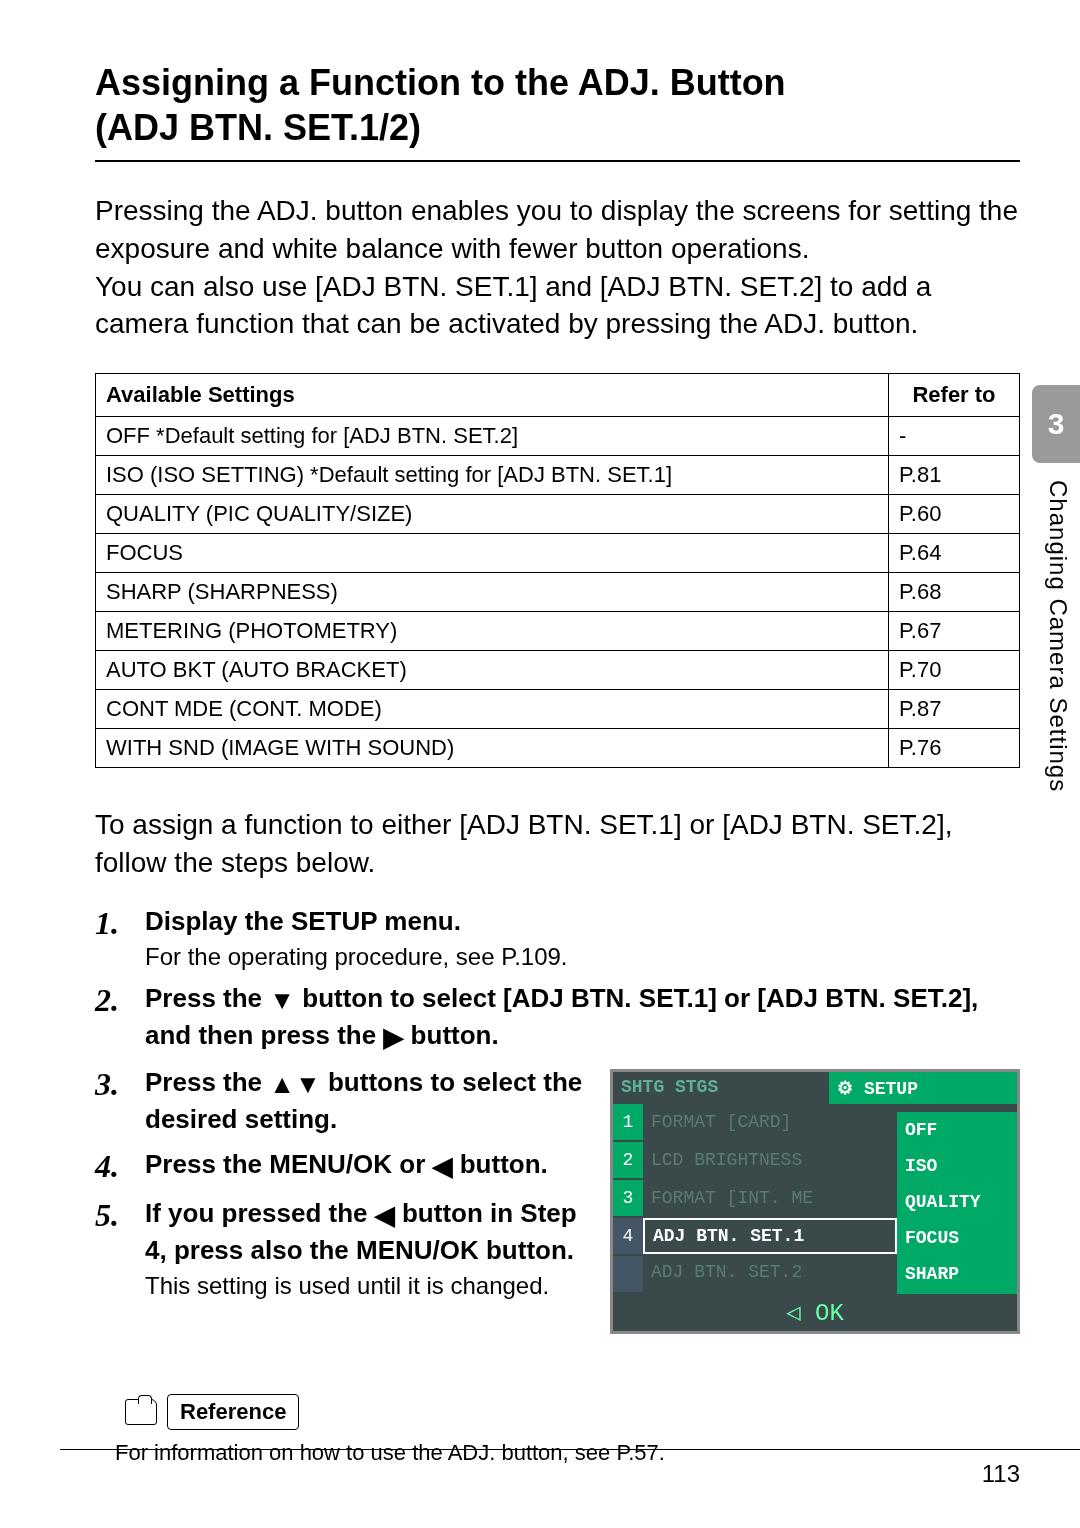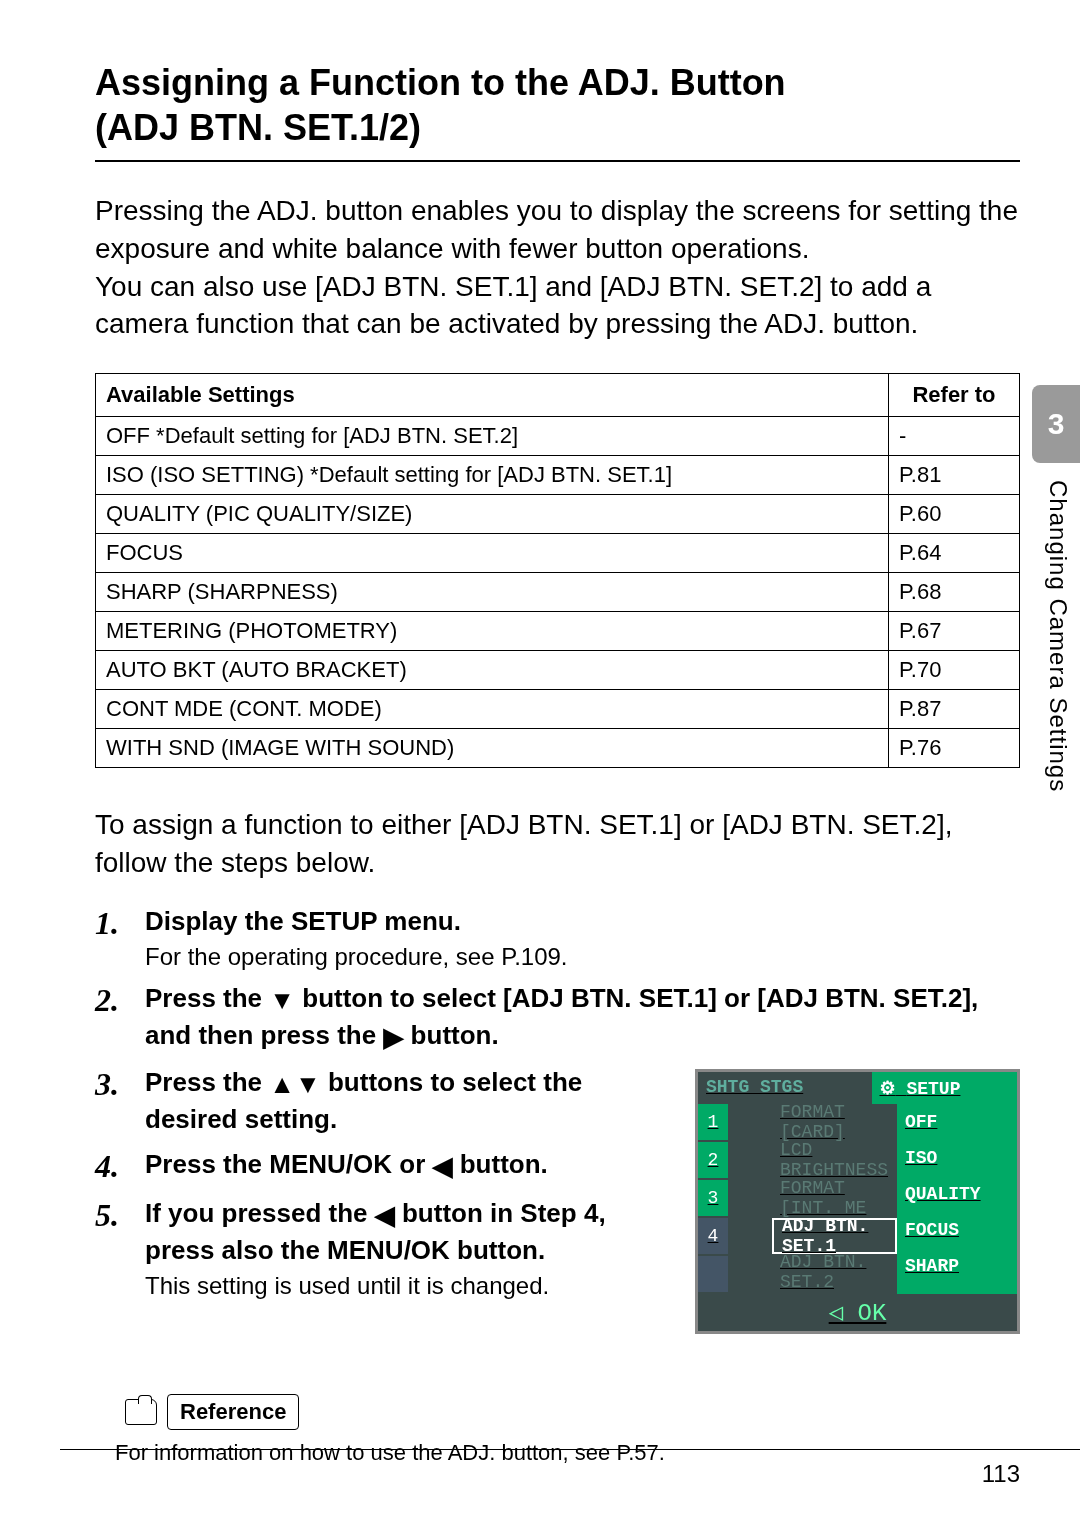--- a/index.html
+++ b/index.html
@@ -18,35 +18,35 @@
   .afterTbl{font-size:28px;line-height:1.35;margin:38px 0 22px 0;}
   ol.steps{list-style:none;padding:0;margin:0;}
   ol.steps>li{display:flex;margin-bottom:10px;}
   .num{font-family:"Times New Roman",serif;font-style:italic;font-weight:700;
        font-size:32px;width:50px;flex-shrink:0;line-height:1.2;}
   .body{flex:1;}
   .stepTitle{font-weight:700;font-size:26px;line-height:1.35;}
   .stepNote{font-size:24px;margin-top:4px;}
   .stepsRow{display:flex;gap:25px;}
   .stepsLeft{flex:1;}
-  .lcd{width:325px;flex-shrink:0;margin-top:4px;text-decoration:underline;}
+  .lcd{width:410px;flex-shrink:0;margin-top:4px;}
   .lcdBox{background:#3a4a4a;border:3px solid #888;font-family:"Courier New",monospace;}
   .lcdTabs{display:flex;font-size:18px;font-weight:700;}
   .lcdTab{flex:1;padding:5px 8px;color:#5fae9e;}
   .lcdTab.sel{background:#0a6; color:#fff;margin-left:28px;}
   .lcdRows{display:flex;}
   .lcdNums{width:30px;}
   .lcdNums div{height:36px;display:flex;align-items:center;justify-content:center;
      background:#0a6;color:#fff;font-size:18px;border-bottom:2px solid #3a4a4a;}
   .lcdNums div.dim{background:#456;}
-  .lcdLeft{flex:1;margin-left:44px;}
+  .lcdLeft{flex:1;}
   .lcdLeft div{height:36px;display:flex;align-items:center;padding:0 8px;
      color:#5a7a74;font-size:18px;border-bottom:2px solid transparent;}
   .lcdLeft div.hl{border:2px solid #fff;color:#fff;font-weight:700;height:32px;}
-  .lcdRight{width:120px;background:#0a6;}
+  .lcdRight{width:120px;background:#0a6;margin-top:8px;}
   .lcdRight div{height:36px;display:flex;align-items:center;padding:0 8px;
      color:#fff;font-size:18px;font-weight:700;}
   .lcdFoot{text-align:center;color:#6fa;padding:4px 0;font-size:24px;}
   .refBox{margin-top:60px;}
   .refHd{display:flex;align-items:center;gap:10px;padding-left:30px;}
   .refLbl{border:1.5px solid #000;border-radius:4px;padding:4px 12px;
      font-size:22px;font-weight:700;}
   .bookIcon{width:30px;height:24px;border:1.5px solid #000;border-radius:3px 6px 3px 3px;
      position:relative;}
   .bookIcon:before{content:"";position:absolute;right:4px;top:-5px;width:12px;height:8px;

